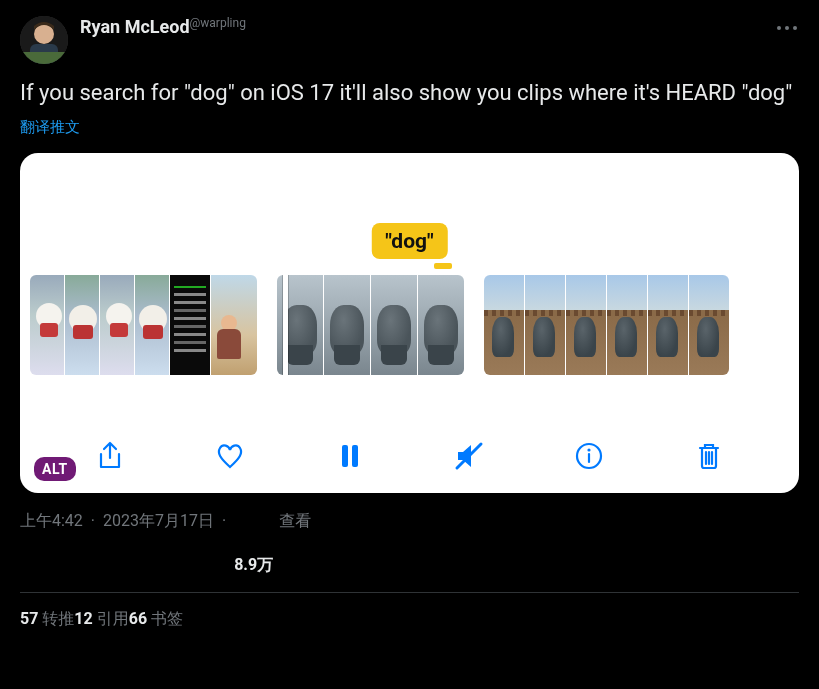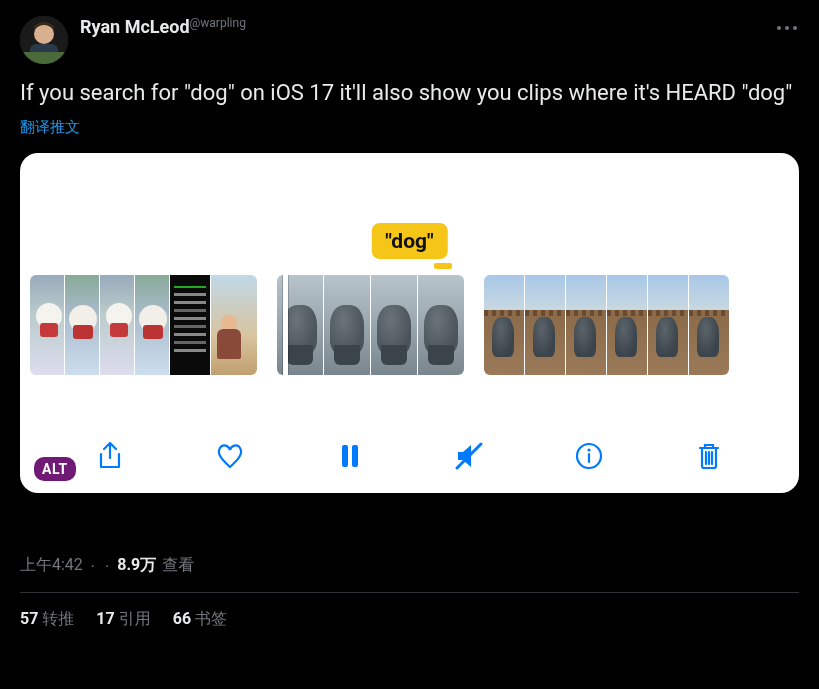--- a/index.html
+++ b/index.html
@@ -209,34 +209,33 @@
     font-size: 14px;
     padding: 4px 8px;
     border-radius: 10px;
     letter-spacing: 0.5px;
   }
   .meta {
     margin-top: 18px;
     color: #71767b;
     font-size: 16px;
     display: flex;
-    align-items: flex-end;
+    align-items: flex-start;
     gap: 6px;
     flex-wrap: wrap;
   }
   .meta .dot::before { content: "·"; margin: 0 2px; }
   .meta .views-count { color: #e7e9ea; font-weight: 700; margin-top: 44px; }
   .divider {
     border: none;
     border-top: 1px solid #2f3336;
     margin: 16px 0;
   }
   .stats {
     display: flex;
-    gap: 22px;
     color: #71767b;
     font-size: 16px;
   }
   .stat { cursor: pointer; }
   .stat .num { color: #e7e9ea; font-weight: 700; margin-right: 4px; }
 </style>
 </head>
 <body>
 
 <div class="tweet">
@@ -330,32 +329,33 @@
           </svg>
       </div>
     </div>
 
     <div class="alt-badge">ALT</div>
   </div>
 
   <div class="meta">
     <span>上午4:42</span>
     <span class="dot"></span>
+    <span>2023年7月17日</span>
     <span class="dot"></span>
     <span class="views-count">8.9万</span>
     <span>查看</span>
   </div>
 
   <hr class="divider">
 
   <div class="stats">
     <div class="stat">
       <span class="num">57</span><span>转推</span>
     </div>
     <div class="stat">
-      <span class="num">17</span><span>引用</span>
+      <span class="num">12</span><span>引用</span>
     </div>
     <div class="stat">
       <span class="num">66</span><span>书签</span>
     </div>
   </div>
 
 </div>
 
 </body></html>

